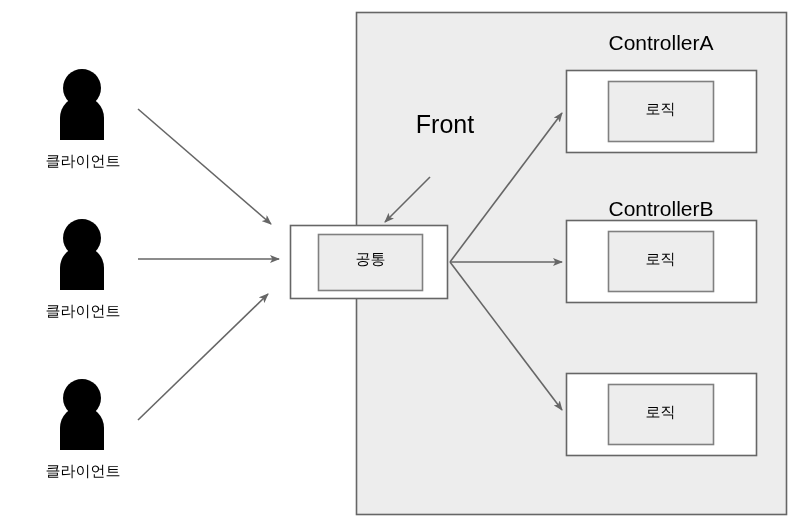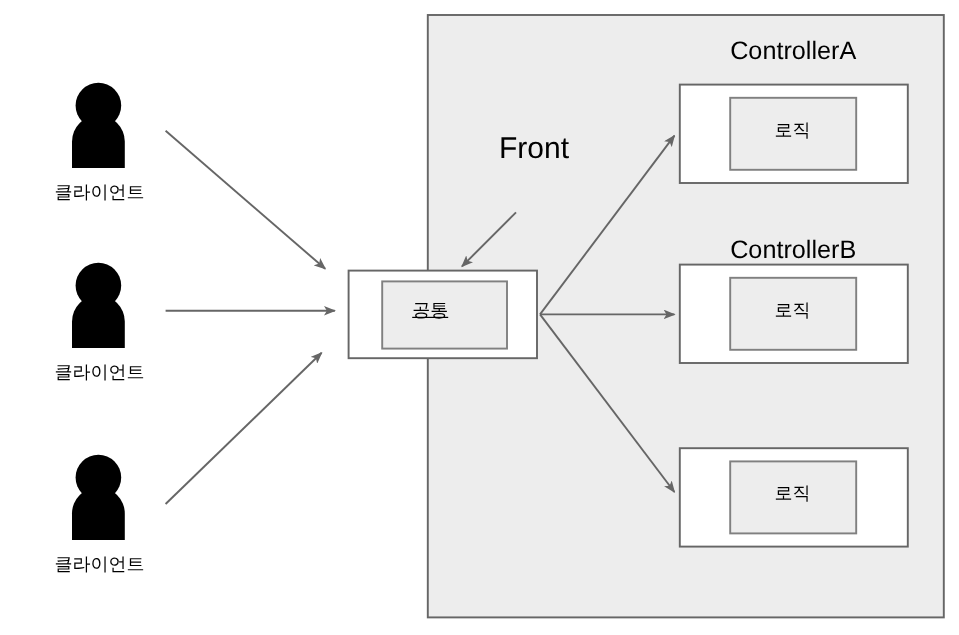--- a/index.html
+++ b/index.html
@@ -98,21 +98,21 @@
     <rect x="566.5" y="373.5" width="190" height="82" fill="#ffffff" stroke="#666666" stroke-width="1.6"></rect>
     <rect x="608.5" y="384.5" width="105" height="60" fill="#ededed" stroke="#808080" stroke-width="1.6"></rect>
   </svg>
 
   <div class="lbl lbl-client" style="left:0px; top:152px; width:166px;">클라이언트</div>
   <div class="lbl lbl-client" style="left:0px; top:302px; width:166px;">클라이언트</div>
   <div class="lbl lbl-client" style="left:0px; top:462px; width:166px;">클라이언트</div>
 
   <div class="lbl lbl-front" style="left:375px; top:110px; width:140px;">Front</div>
 
-  <div class="lbl lbl-inner" style="left:306px; top:250px; width:105px;text-decoration:underline;">공통</div>
+  <div class="lbl lbl-inner" style="left:318px; top:250px; width:105px;">공통</div>
 
   <div class="lbl lbl-ctrl" style="left:566px; top:31px; width:190px;">ControllerA</div>
   <div class="lbl lbl-inner" style="left:608px; top:100px; width:105px;">로직</div>
 
   <div class="lbl lbl-ctrl" style="left:566px; top:181px; width:190px;margin-top:16px;">ControllerB</div>
   <div class="lbl lbl-inner" style="left:608px; top:250px; width:105px;">로직</div>
 
   <div class="lbl lbl-inner" style="left:608px; top:403px; width:105px;">로직</div>
 
 </div>

